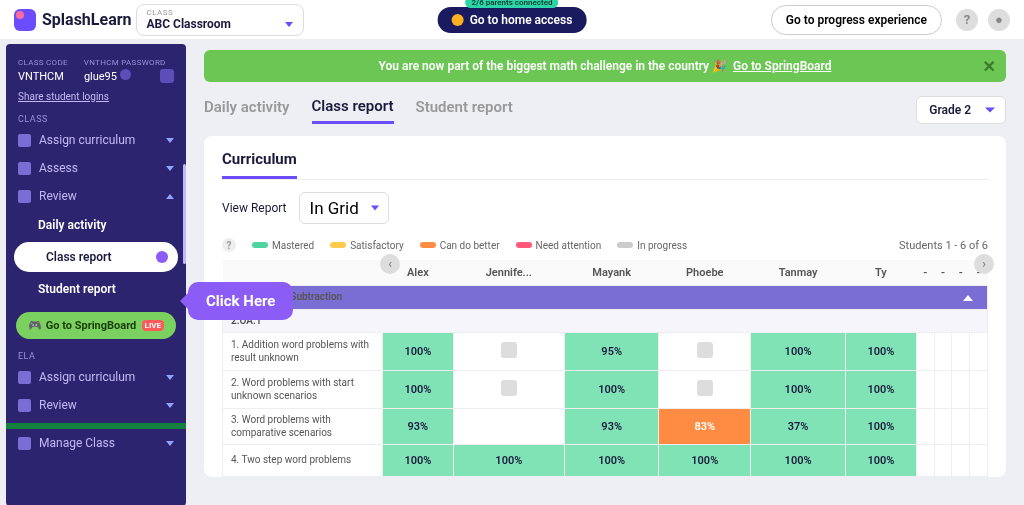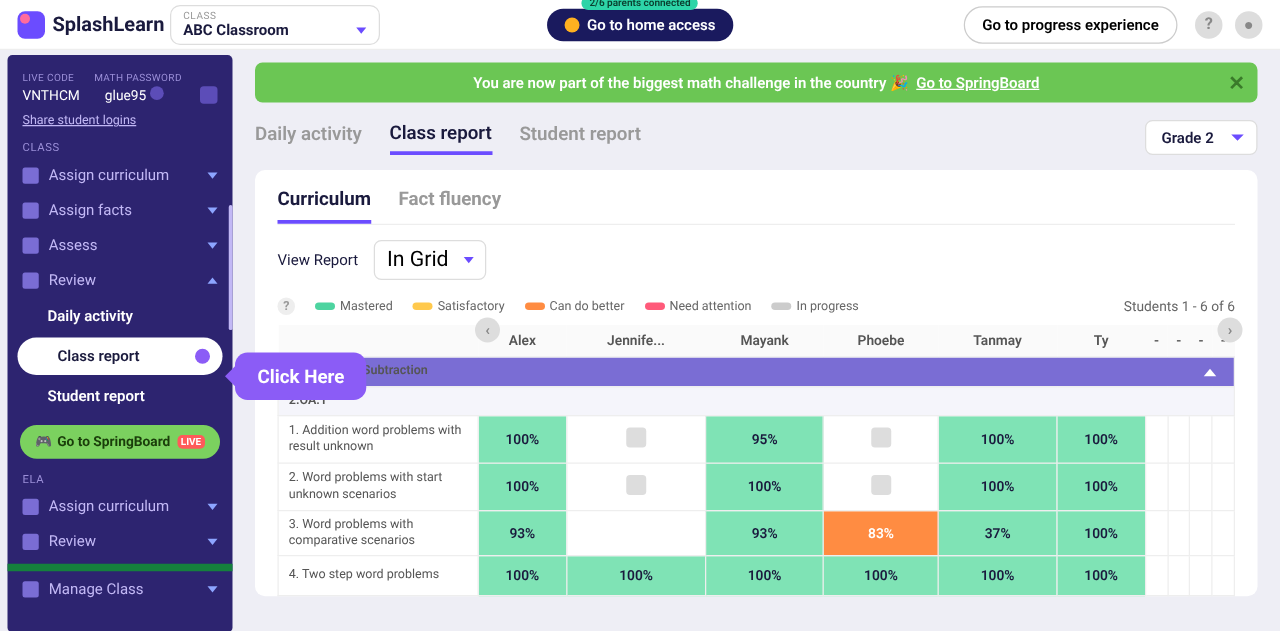--- a/index.html
+++ b/index.html
@@ -110,43 +110,38 @@
   <div class="top-icons">
     <div class="ic">?</div>
     <div class="ic">●</div>
   </div>
 </div>
 
 <div class="main">
   <div class="sidebar">
     <div class="sb-top">
       <div class="sb-row1">
-          <span>LIVE CODE</span>
-          <span>MATH PASSWORD</span>
+          <span>CLASS CODE</span>
+          <span>VNTHCM PASSWORD</span>
         </div>
       <div class="sb-row2">
           <span>VNTHCM</span>
           <span><span>glue95</span><span class="info-ic"></span></span>
           <span class="copy-ic"></span>
         </div>
     </div>
     <a class="share-link">Share student logins</a>
     <div class="sect-hdr">CLASS</div>
     <div class="sb-item">
         <span class="ic"></span>
         <span>Assign curriculum</span>
         <span class="chev light"></span>
       </div>
     <div class="sb-item">
         <span class="ic"></span>
-        <span>Assign facts</span>
-        <span class="chev light"></span>
-      </div>
-    <div class="sb-item">
-        <span class="ic"></span>
         <span>Assess</span>
         <span class="chev light"></span>
       </div>
     <div class="sb-item exp">
         <span class="ic"></span>
         <span>Review</span>
         <span class="chev light"></span>
       </div>
     <div class="sub-item">Daily activity</div>
     <div class="sub-item active">
@@ -183,21 +178,20 @@
     </div>
     <div class="tabs1">
       <div class="t">Daily activity</div>
       <div class="t active">Class report</div>
       <div class="t">Student report</div>
       <div class="grade-sel">Grade 2</div>
     </div>
     <div class="card">
       <div class="tabs2">
         <div class="t active">Curriculum</div>
-        <div class="t">Fact fluency</div>
       </div>
       <div class="view-row">
         <span>View Report</span>
         <span class="view-sel-wrap"><select><option>In Grid</option></select></span>
       </div>
       <div class="legend">
         <span class="q">?</span>
         <span class="item">
             <span class="dot g"></span>
             <span>Mastered</span>

